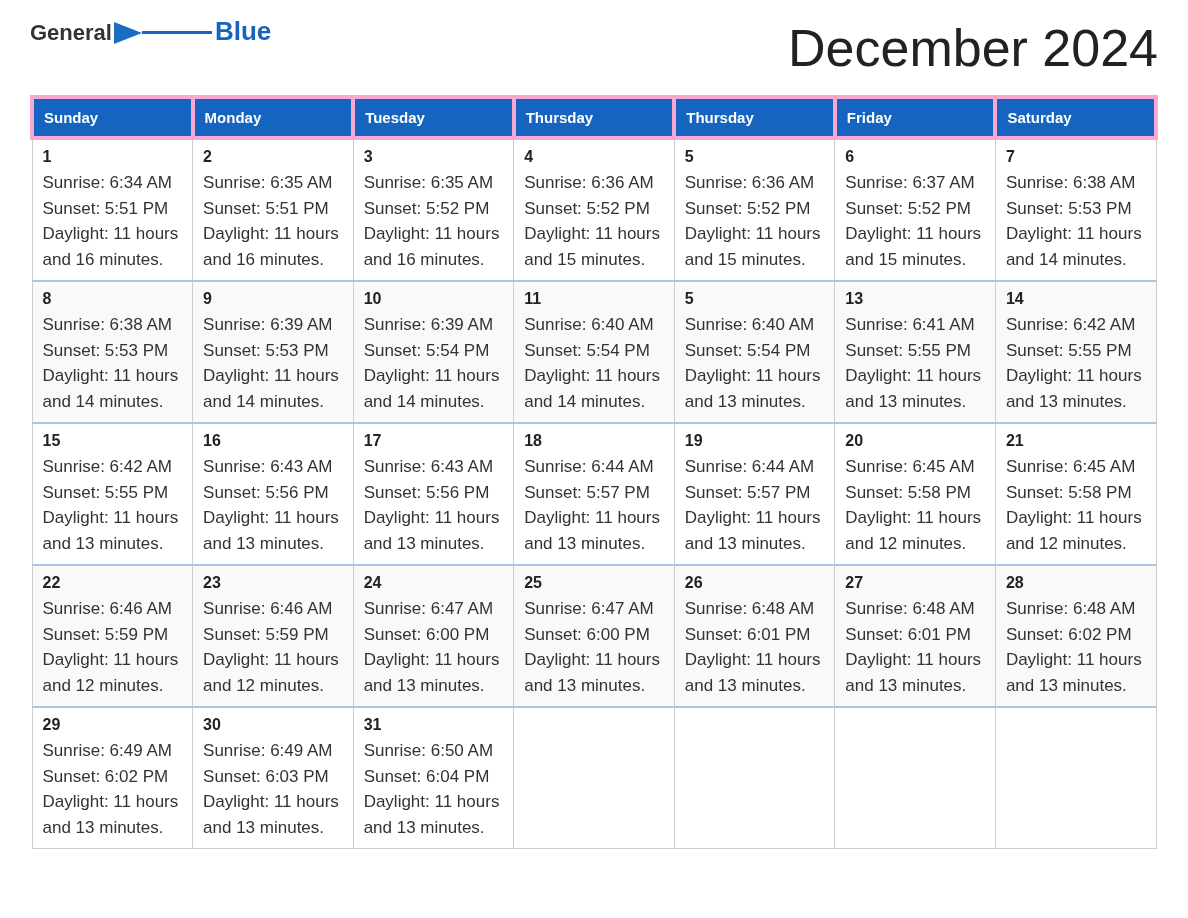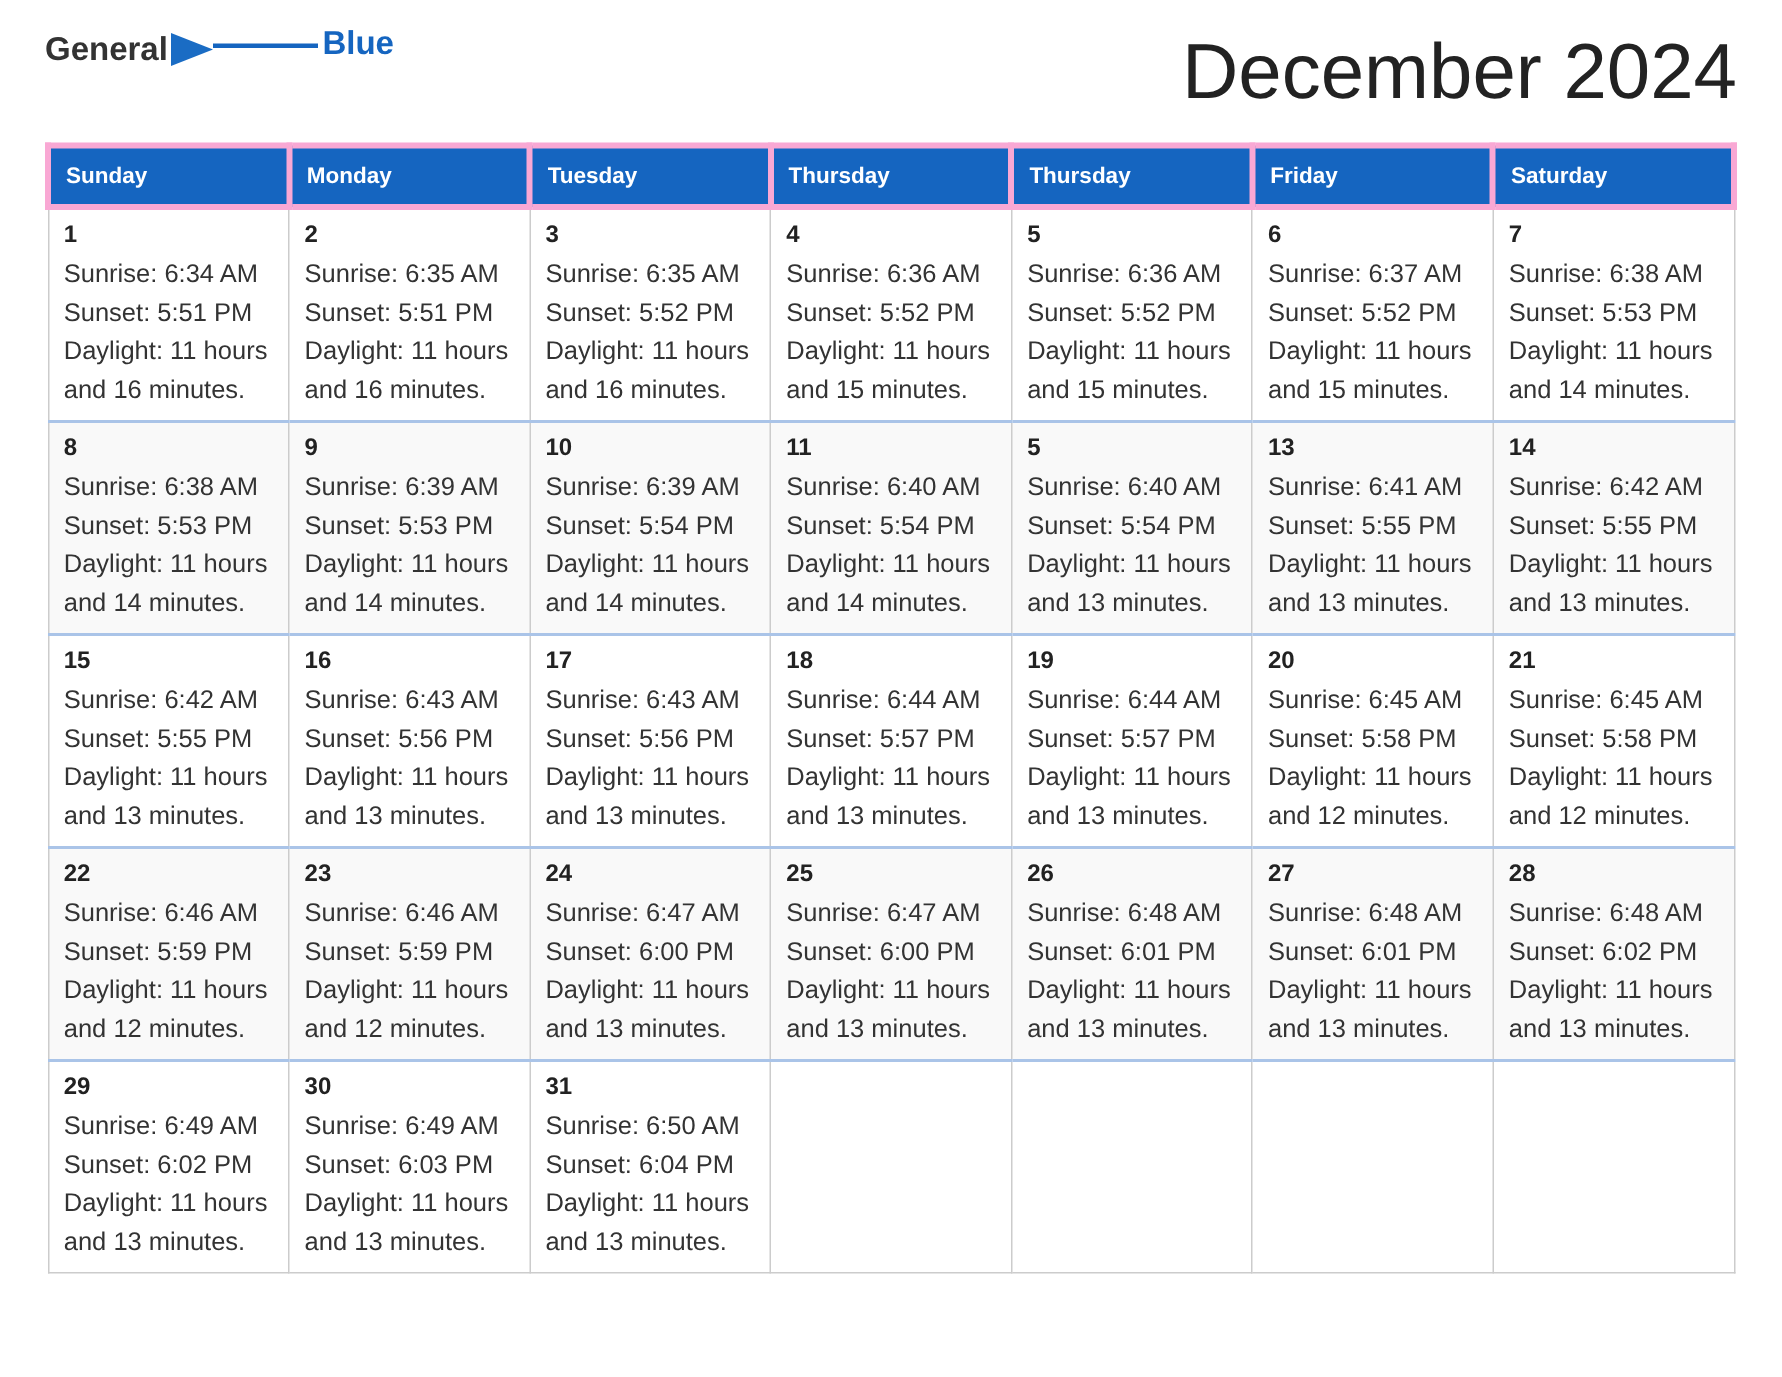--- a/index.html
+++ b/index.html
@@ -109,21 +109,21 @@
     <div class="logo-text">
       <span class="logo-general">General</span>
       <div style="display:inline-flex;flex-direction:column;align-items:center;margin-left:2px;">
         <svg width="28" height="22" viewBox="0 0 28 22">
           <polygon points="0,0 28,11 0,22" fill="#1a6cc4"></polygon>
         </svg>
       </div>
     </div>
     <div style="display:flex;align-items:center;margin-top:-4px;">
       <div class="logo-line" style="width:70px;"></div>
-      <span style="color:#1565c0;font-size:22px;font-weight:bold;margin-left:3px;">Blue</span>
+      <span style="color:#1565c0;font-size:26px;font-weight:bold;margin-left:3px;">Blue</span>
     </div>
   </div>
   <div class="title-block">
     <div class="calendar-title">December 2024</div>
   </div>
 </div>
 
 <table>
   <thead>
     <tr>

